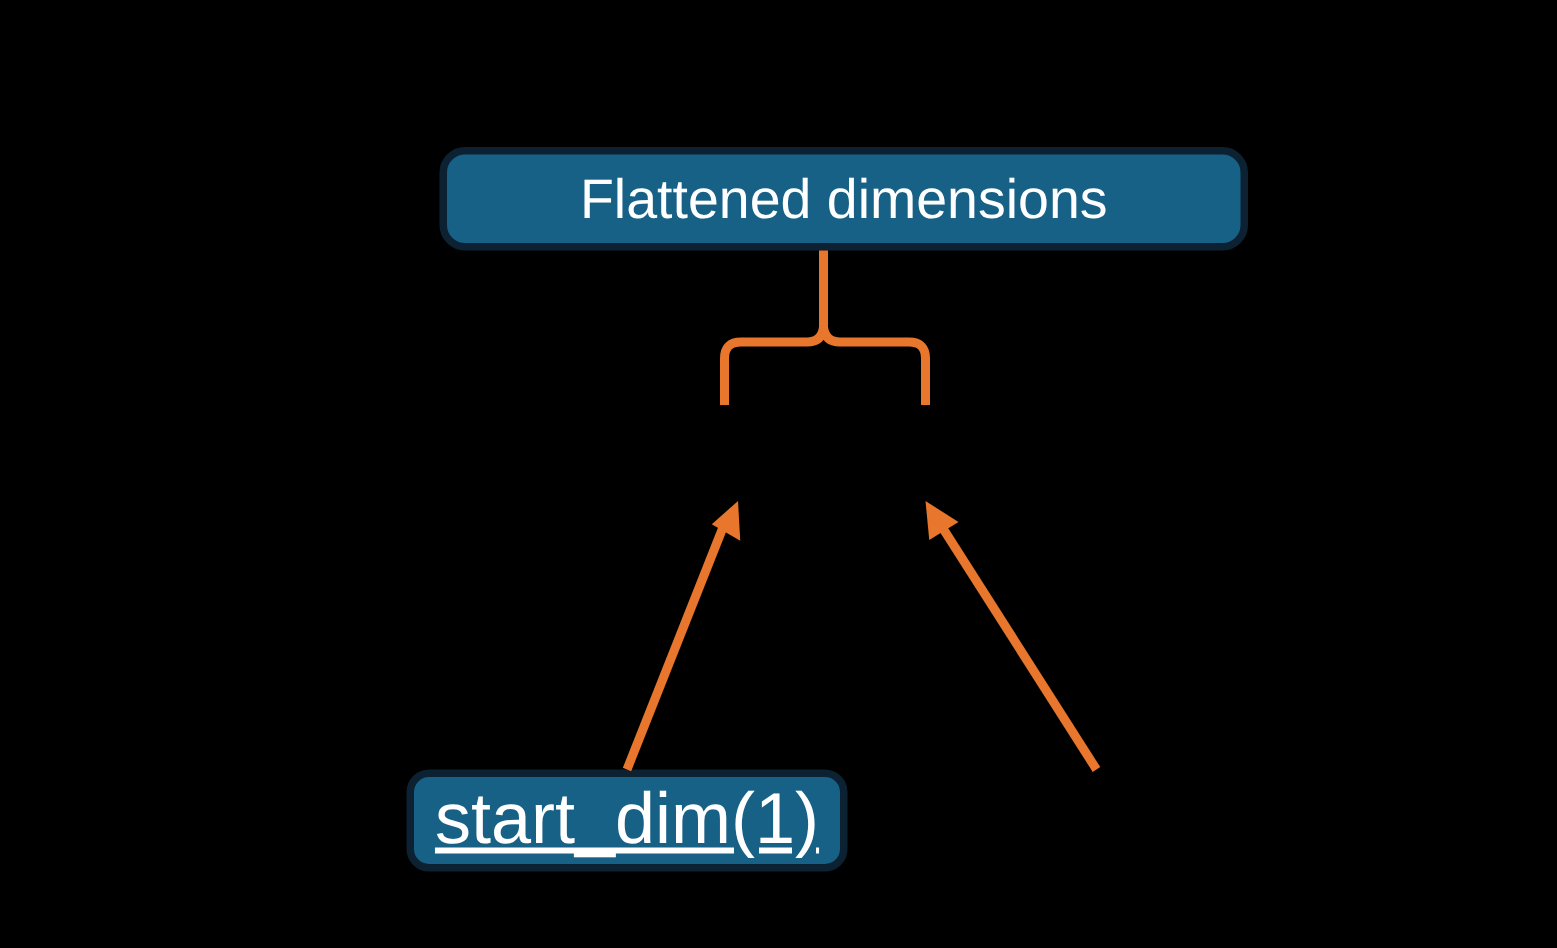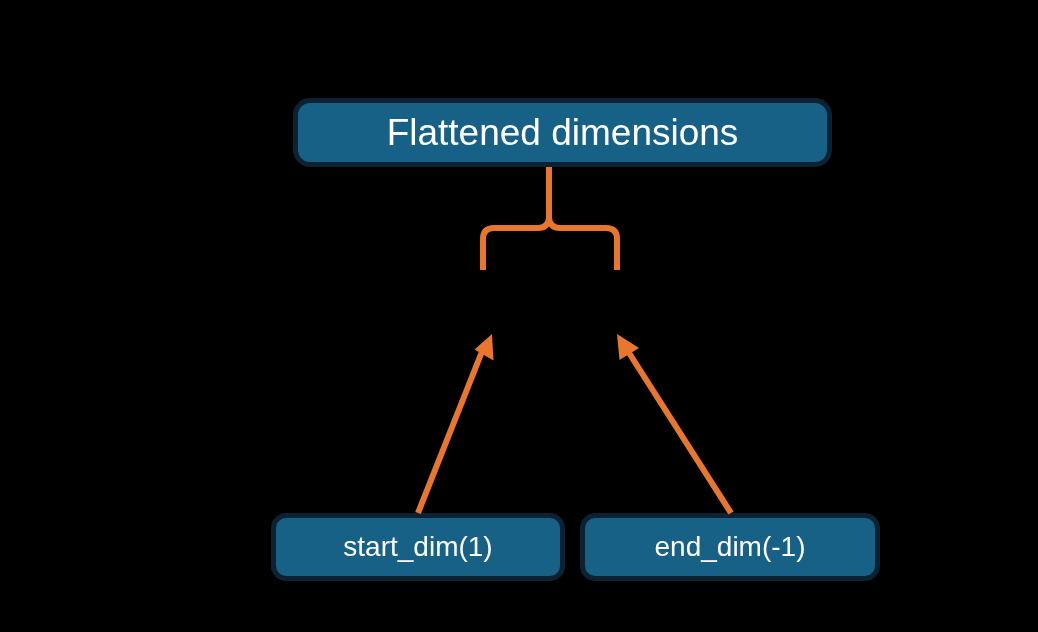--- a/index.html
+++ b/index.html
@@ -71,21 +71,21 @@
     border-radius: 15px;
   }
   #node-end {
     left: 580px;
     top: 513px;
     width: 300px;
     height: 68px;
     border-radius: 15px;
   }
   #node-start .label,
-  #node-end .label { font-size: 28px; }
+  #node-end .label { font-size: 48px; text-decoration: underline; }
 
   
   #connectors {
     position: absolute;
     left: 0;
     top: 0;
     width: 1038px;
     height: 632px;
     pointer-events: none;
   }
@@ -105,23 +105,20 @@
 
   <div class="node" id="node-flattened">
     <span class="label">Flattened dimensions</span>
   </div>
 
 
   <div class="node" id="node-start">
     <span class="label">start_dim(1)</span>
   </div>
 
-  <div class="node" id="node-end">
-    <span class="label">end_dim(-1)</span>
-  </div>
 
   <svg id="connectors" viewBox="0 0 1038 632">
 
     <g>
       <path class="conn-stroke" d="M 483,270
                L 483,239
                Q 483,228 494,228
                L 538,228
                Q 548,228 549,218
                Q 550,228 560,228

